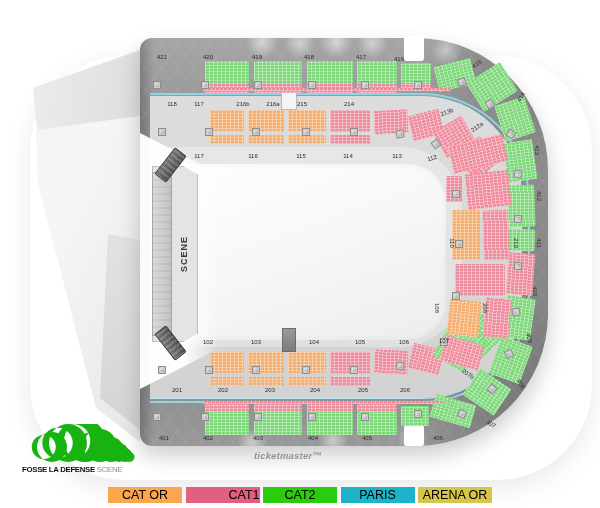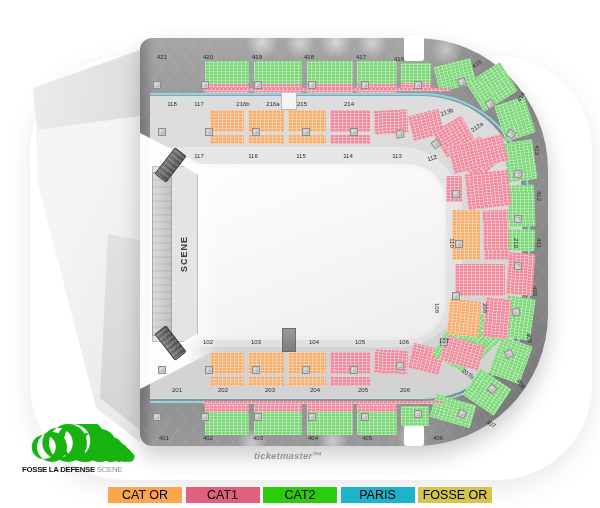--- a/index.html
+++ b/index.html
@@ -304,18 +304,18 @@
       <path fill-rule="evenodd" fill="#17B411" d="M 102.5 33 a 5 5 0 1 0 10 0 a 5 5 0 1 0 -10 0 Z M 100.75 33 a 4 4 0 1 0 8 0 a 4 4 0 1 0 -8 0 Z"></path>
     </svg>
   <div class="logo-text">
     <span class="bold">FOSSE LA DEFENSE</span>
     <span> </span>
     <span class="light">SCENE</span>
   </div>
 
   <div>
       <div class="lgd" style="left: 108px; background-color: rgb(250, 166, 78);">CAT OR</div>
-      <div class="lgd" style="left: 185.5px; background-color: rgb(224, 96, 125);">CAT1</div>
+      <div class="lgd" style="left: 185.5px; background-color: rgb(224, 96, 125); text-align: right;">CAT1</div>
       <div class="lgd" style="left: 263px; background-color: rgb(43, 204, 14);">CAT2</div>
       <div class="lgd" style="left: 340.5px; background-color: rgb(28, 180, 200);">PARIS</div>
-      <div class="lgd" style="left: 418px; background-color: rgb(214, 197, 75);">FOSSE OR</div>
+      <div class="lgd" style="left: 418px; background-color: rgb(214, 197, 75);">ARENA OR</div>
     </div>
 </div>
 
 </body></html>

